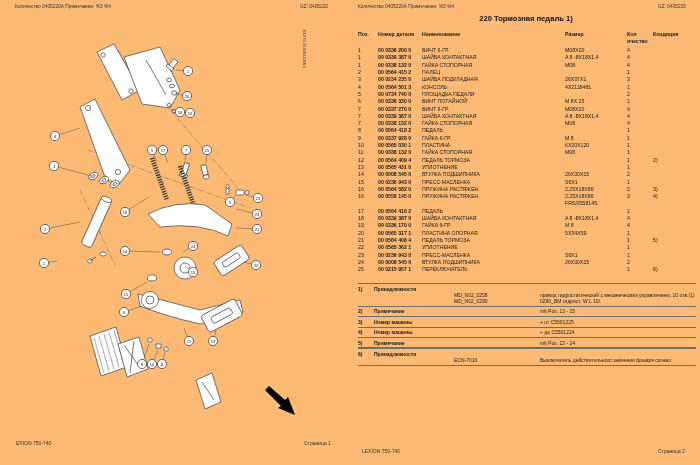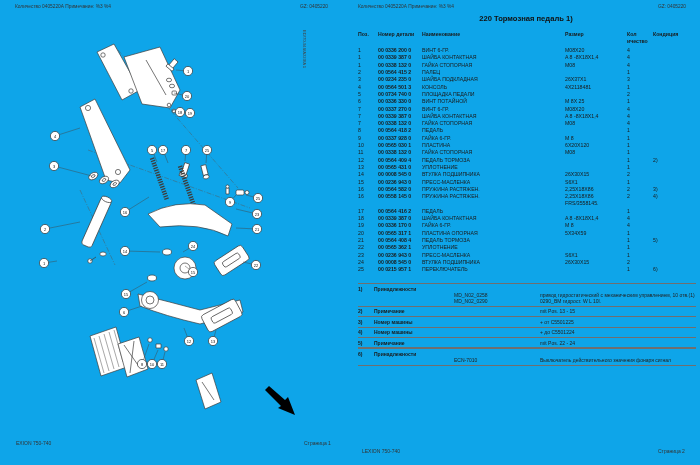--- a/index.html
+++ b/index.html
@@ -1,21 +1,21 @@
 <!DOCTYPE html>
 <html><head>
 <meta charset="utf-8">
 <style>
   html,body{margin:0;padding:0;}
   body{
     width:700px;height:465px;position:relative;overflow:hidden;
     background:#ffffff;color:#1a1a1a;
     font-family:"Liberation Sans","DejaVu Sans",sans-serif;
   }
-  .page{position:absolute;top:0;height:465px;background:#0ea5e9;}
+  .page{position:absolute;top:0;height:465px;background:#fdba74;}
   #pageL{left:0;width:352px;border-right:1px solid #e4e4e4;}
   #pageR{left:352px;width:348px;}
   .hdr-left{position:absolute;top:4px;left:15px;font-size:4.8px;color:#333;white-space:nowrap;}
   .hdr-right{position:absolute;top:4px;font-size:4.8px;color:#333;white-space:nowrap;}
   #pageL .hdr-right{left:300px;}
   #pageR .hdr-left{left:6px;}
   #pageR .hdr-right{right:14px;}
   .ftr{position:absolute;font-size:5px;color:#333;white-space:nowrap;}
   #pageL .ftr-left{left:16px;top:440px;}
   #pageL .ftr-right{left:304px;top:440px;}

